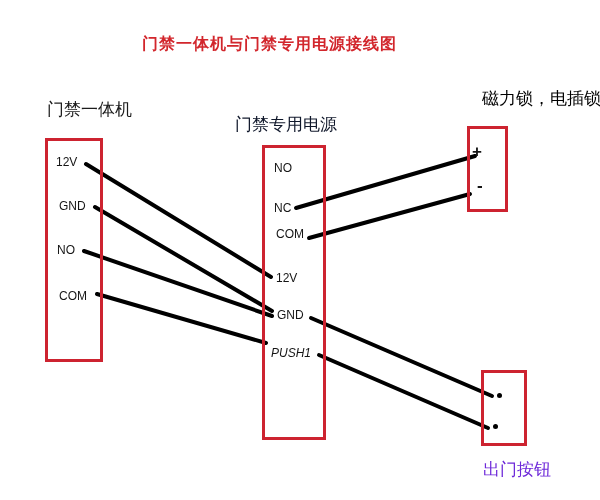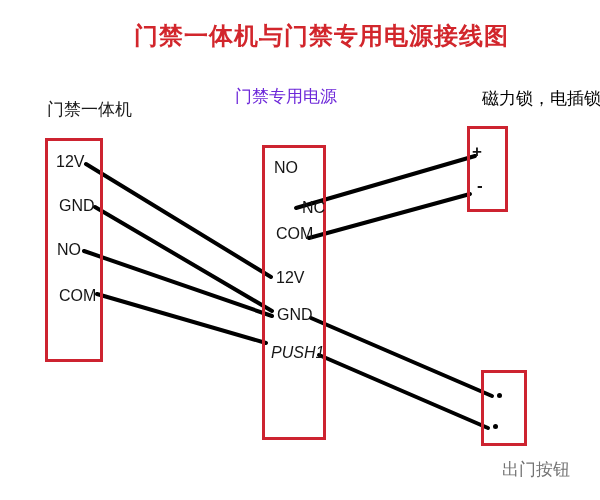--- a/index.html
+++ b/index.html
@@ -1,28 +1,28 @@
 <!DOCTYPE html>
 <html><head>
 <meta charset="utf-8">
 <style>
   html,body { margin:0; padding:0; background:#fff; }
   .stage {
     position:relative; width:600px; height:500px; background:#ffffff;
     font-family:"Liberation Sans","DejaVu Sans",sans-serif; overflow:hidden;
   }
   .title {
-    position:absolute; left:126px; top:13px; margin:8px;
-    font-size:24px; font-weight:bold; letter-spacing:1px;
+    position:absolute; left:126px; top:13px; margin:16px;
+    font-size:16px; font-weight:bold; letter-spacing:1px;
     white-space:nowrap; line-height:30px;
   }
   .wires { position:absolute; left:0; top:0; }
   .box { position:absolute; border:3px solid; box-sizing:border-box; background:transparent; }
   .box-label { position:absolute; font-size:17px; color:#1b1b1b; white-space:nowrap; line-height:19px; }
-  .terminal { position:absolute; font-size:16px; color:#151515; white-space:nowrap; line-height:14px; }
+  .terminal { position:absolute; font-size:12px; color:#151515; white-space:nowrap; line-height:14px; }
   .terminal.bold { font-weight:bold; font-size:17px; line-height:15px; }
   .dot { position:absolute; width:5px; height:5px; border-radius:50%; background:#000; }
 </style>
 </head>
 <body>
 
 <div class="stage">
   <h1 class="title" style="color: rgb(210, 38, 44);">门禁一体机与门禁专用电源接线图</h1>
   <svg class="wires" width="600" height="500" viewBox="0 0 600 500" id="wires-svg">
       <line x1="86" y1="164" x2="271" y2="277" stroke="#000000" stroke-width="4" stroke-linecap="round"></line>
@@ -34,30 +34,30 @@
       <line x1="311" y1="318" x2="492" y2="396" stroke="#000000" stroke-width="4" stroke-linecap="round"></line>
       <line x1="319" y1="355" x2="488" y2="428" stroke="#000000" stroke-width="4" stroke-linecap="round"></line>
     </svg>
   <div id="boxes-layer">
       <div class="box-label" style="left: 31px; top: 100px; color: rgb(27, 27, 27); margin-left: 16px;">门禁一体机</div>
       <div class="box" style="left: 45px; top: 138px; width: 58px; height: 224px; border-color: rgb(205, 35, 48);"></div>
       <div class="terminal" style="left: 56px; top: 155px;">12V</div>
       <div class="terminal" style="left: 59px; top: 199px;">GND</div>
       <div class="terminal" style="left: 57px; top: 243px;">NO</div>
       <div class="terminal" style="left: 59px; top: 289px;">COM</div>
-      <div class="box-label" style="left: 235px; top: 87px; color: #6d28d9; font-family: Liberation Serif, serif;">门禁专用电源</div>
+      <div class="box-label" style="left: 235px; top: 115px; color: #0f172a; font-family: Liberation Serif, serif;">门禁专用电源</div>
       <div class="box" style="left: 262px; top: 145px; width: 64px; height: 295px; border-color: rgb(205, 35, 48);"></div>
       <div class="terminal" style="left: 274px; top: 161px;">NO</div>
-      <div class="terminal" style="left: 274px; top: 201px; margin-left: 28px;">NC</div>
+      <div class="terminal" style="left: 274px; top: 201px;">NC</div>
       <div class="terminal" style="left: 276px; top: 227px;">COM</div>
       <div class="terminal" style="left: 276px; top: 271px;">12V</div>
       <div class="terminal" style="left: 277px; top: 308px;">GND</div>
       <div class="terminal" style="left: 271px; top: 346px; font-style: italic;">PUSH1</div>
       <div class="box-label" style="left: 470px; top: 89px; color: #000000; margin-left: 12px;">磁力锁，电插锁</div>
       <div class="box" style="left: 467px; top: 126px; width: 41px; height: 86px; border-color: rgb(205, 35, 48);"></div>
       <div class="terminal bold" style="left: 472px; top: 144px;">+</div>
       <div class="terminal bold" style="left: 477px; top: 178px;">-</div>
-      <div class="box-label" style="left: 502px; top: 460px; color: #737373;">出门按钮</div>
+      <div class="box-label" style="left: 483px; top: 460px; color: #6d28d9;">出门按钮</div>
       <div class="box" style="left: 481px; top: 370px; width: 46px; height: 76px; border-color: rgb(205, 35, 48);"></div>
       <div class="dot" style="left: 497px; top: 393px;"></div>
       <div class="dot" style="left: 493px; top: 424px;"></div>
     </div>
 </div>
 
 </body></html>

